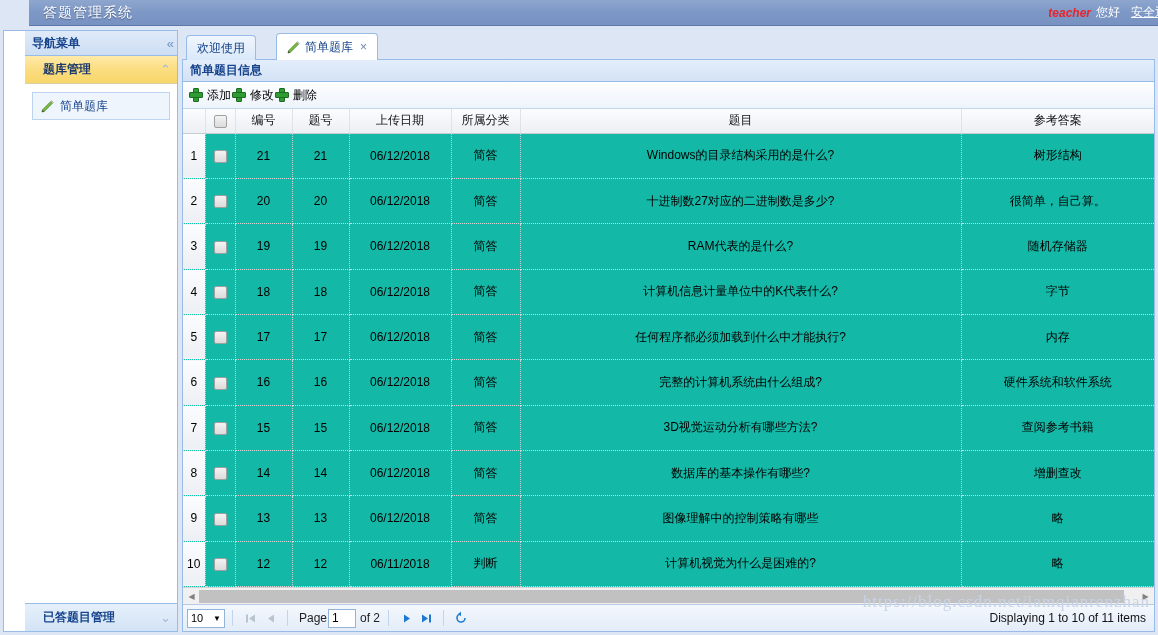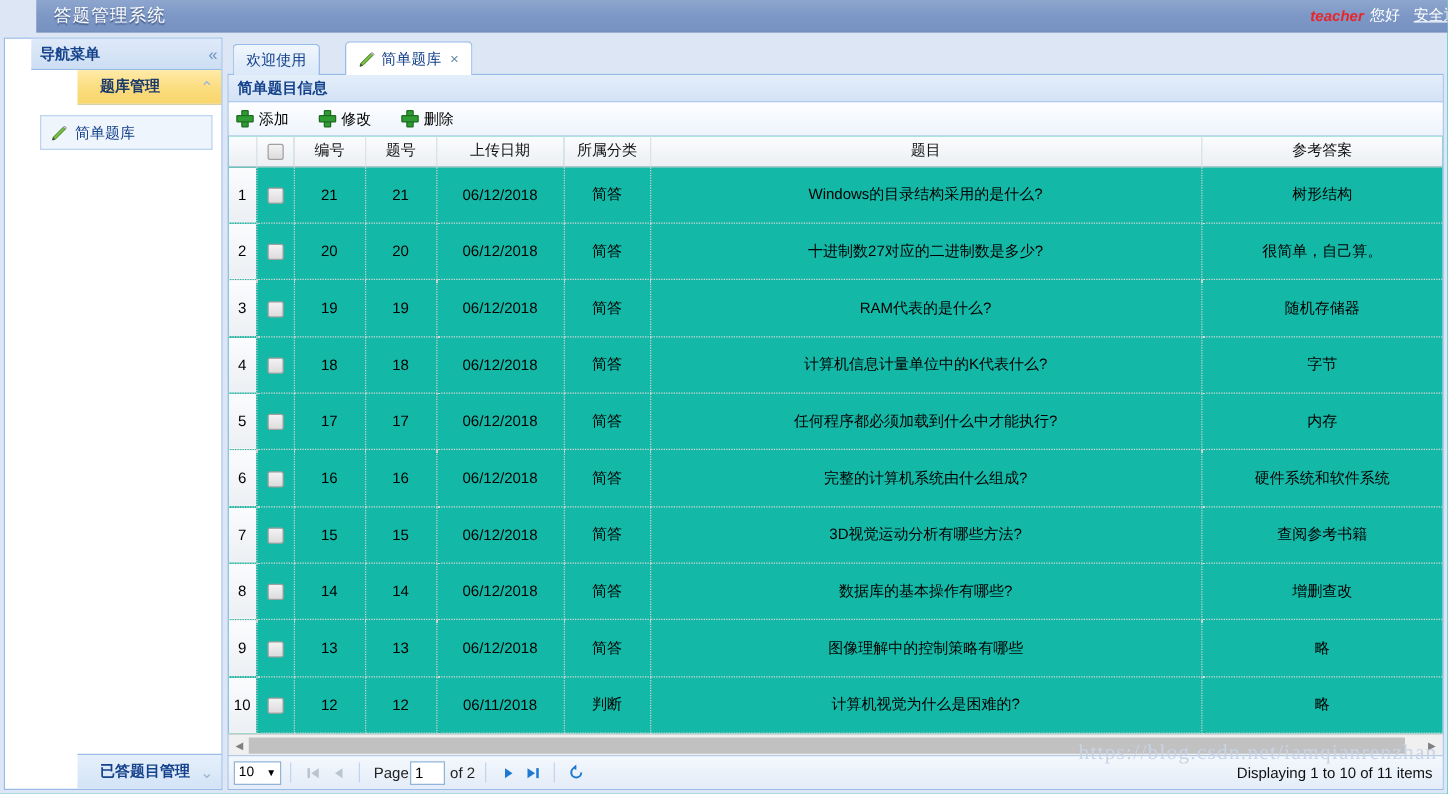--- a/index.html
+++ b/index.html
@@ -61,21 +61,20 @@
   .sb-header-title{ color:#15428b; font-weight:bold; font-size:12px; }
   .chev{ color:#6a92c4; font-size:13px; line-height:1; }
   .chev.dbl{ letter-spacing:-3px; }
 
   .acc-head{
     height:28px; flex:0 0 28px;
     display:flex; align-items:center; justify-content:space-between;
     padding:0 6px 0 18px;
     border-bottom:1px solid #d8cfa6;
     background:linear-gradient(to bottom,#ffeaa8 0%,#fbdc7e 55%,#f8d66a 100%);
-    margin-left:37px;
   }
   .acc-head .label{ color:#1b3a6b; font-weight:bold; font-size:12px;}
   .acc-head .chev{ color:#9fb9d6; }
 
   .acc-body{ flex:1 1 auto; padding:8px 7px; background:#ffffff; }
   .menu-item{
     display:flex; align-items:center; gap:6px;
     height:28px; padding:0 8px;
     background:#eff5fd;
     border:1px solid #bcd4ef;
@@ -130,21 +129,21 @@
     border-bottom:1px solid #99bbe8;
     display:flex; align-items:center;
     padding-left:7px;
     color:#15428b; font-weight:bold; font-size:12px;
   }
   .toolbar{
     height:27px; flex:0 0 27px;
     background:linear-gradient(to bottom,#fdfeff 0%,#eef4fc 100%);
     border-bottom:1px solid #c2d6ee;
     display:flex; align-items:center;
-    padding-left:6px; gap:24px;font-family:Liberation Serif, serif;
+    padding-left:6px; gap:1px;font-family:Liberation Serif, serif;
   }
   .tb-btn{ display:flex; align-items:center; gap:4px; cursor:pointer; color:#000; font-size:12px; }
   .plus-ico{
     width:14px; height:14px; position:relative; flex:0 0 14px;
   }
   .plus-ico:before, .plus-ico:after{
     content:""; position:absolute; background:#2e9c33;
     border:1px solid #1e6b22; box-sizing:border-box;
   }
   .plus-ico:before{ left:4px; top:0; width:6px; height:14px; border-radius:1px;}

